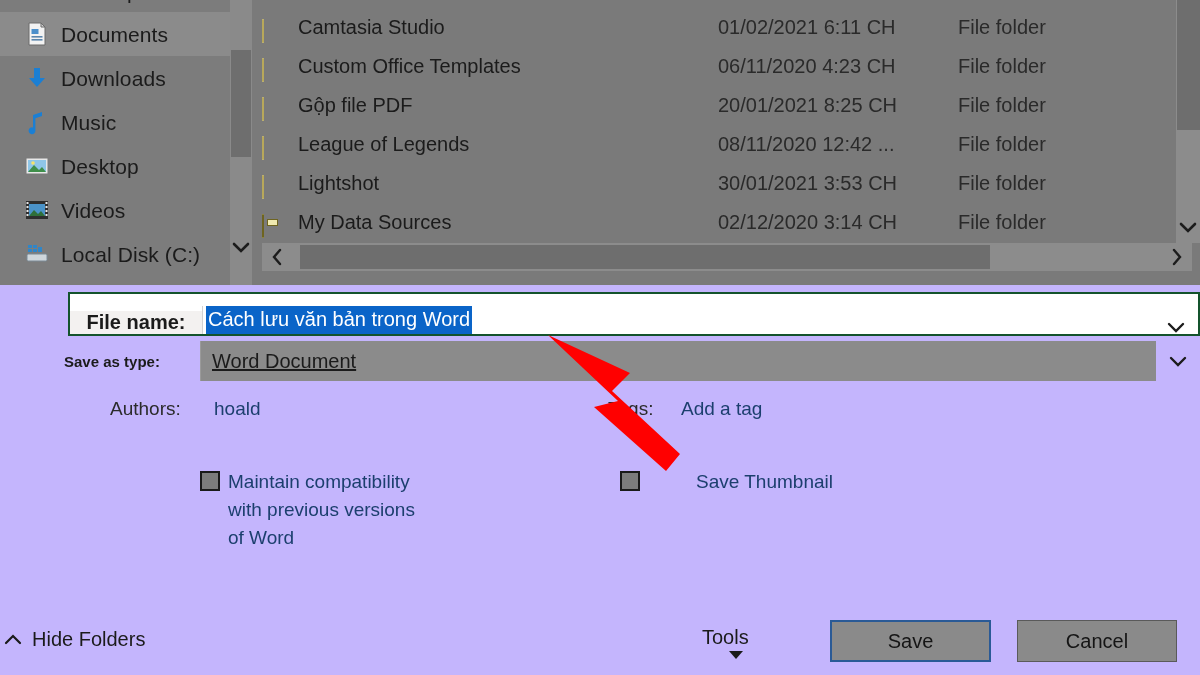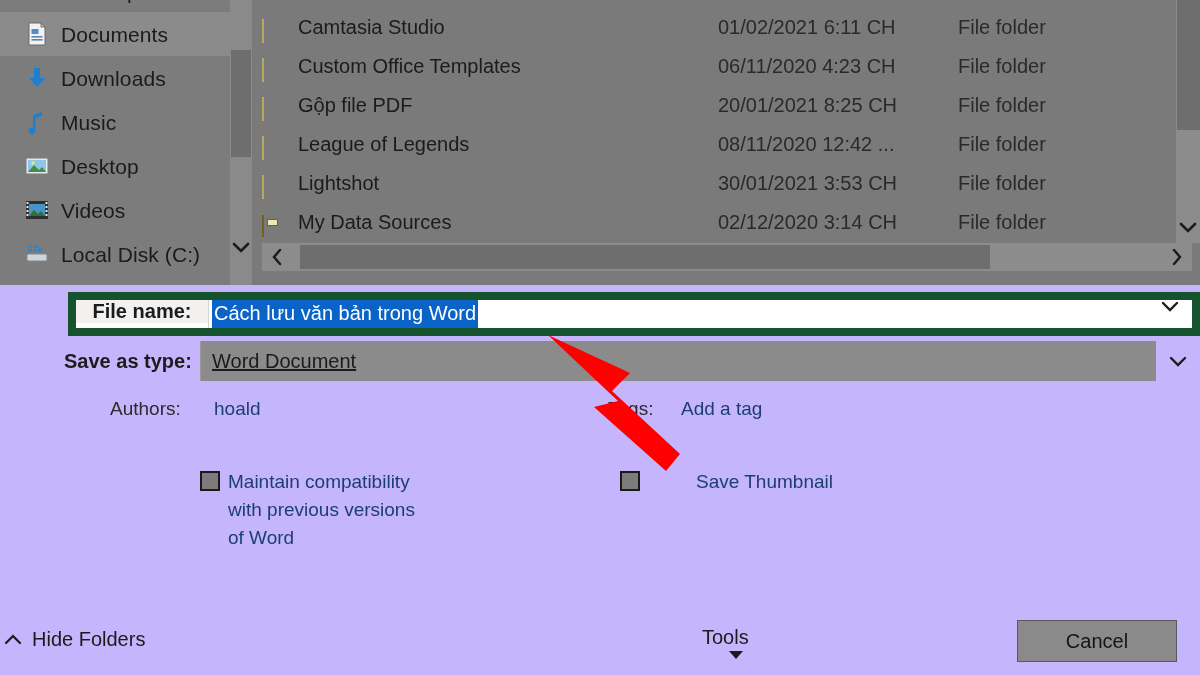--- a/index.html
+++ b/index.html
@@ -151,25 +151,25 @@
     width: 24px; height: 26px;
     display: flex; align-items: center; justify-content: center;
     color: #1c1c1c;
   }
 
   
   #filename-row {
     position: absolute;
     left: 68px; top: 292px;
     width: 1132px; height: 44px;
-    border: 8px solid #14532d;
+    border: 2px solid #14532d;
     box-sizing: border-box;
     background: #ffffff;
     display: flex;
-    align-items: flex-start;
+    align-items: flex-end;
   }
   #filename-label {
     width: 132px;
     background: #f3f1f0;
     display: flex;
     align-items: center;
     justify-content: center;
     font-size: 20px;
     color: #1b1b1b;
     font-weight: 600;
@@ -205,21 +205,21 @@
   #savetype-row {
     position: absolute;
     left: 64px; top: 341px;
     width: 1136px; height: 40px;
     display: flex;
     align-items: stretch;
   }
   #savetype-label {
     width: 136px;
     display: flex; align-items: center;
-    font-size: 20px; color: #1b1b1b; font-weight: 600;
+    font-size: 15px; color: #1b1b1b; font-weight: 600;
   }
   #savetype-field {
     flex: 1;
     background: #8b8b8b;
     display: flex; align-items: center;
     padding-left: 11px;
     font-size: 20px; color: #1b1b1b;
     border-left: 1px solid #9a9a9a;
     text-decoration: underline;
   }
@@ -583,20 +583,23 @@
 
   <div id="tools-button">
     <span>Tools</span>
     <span class="tb-caret">
       <svg width="16" height="10" viewBox="0 0 16 10">
           <path d="M1 1 L8 9 L15 1 Z" fill="#1b1b1b"></path>
         </svg>
     </span>
   </div>
 
+  <div id="save-button">
+    <span>Save</span>
+  </div>
 
   <div id="cancel-button">
     <span>Cancel</span>
   </div>
 
   <div id="arrow">
     <svg width="200" height="150" viewBox="0 0 200 150">
       <path d="M28 10
                L98 76
                L74 82

